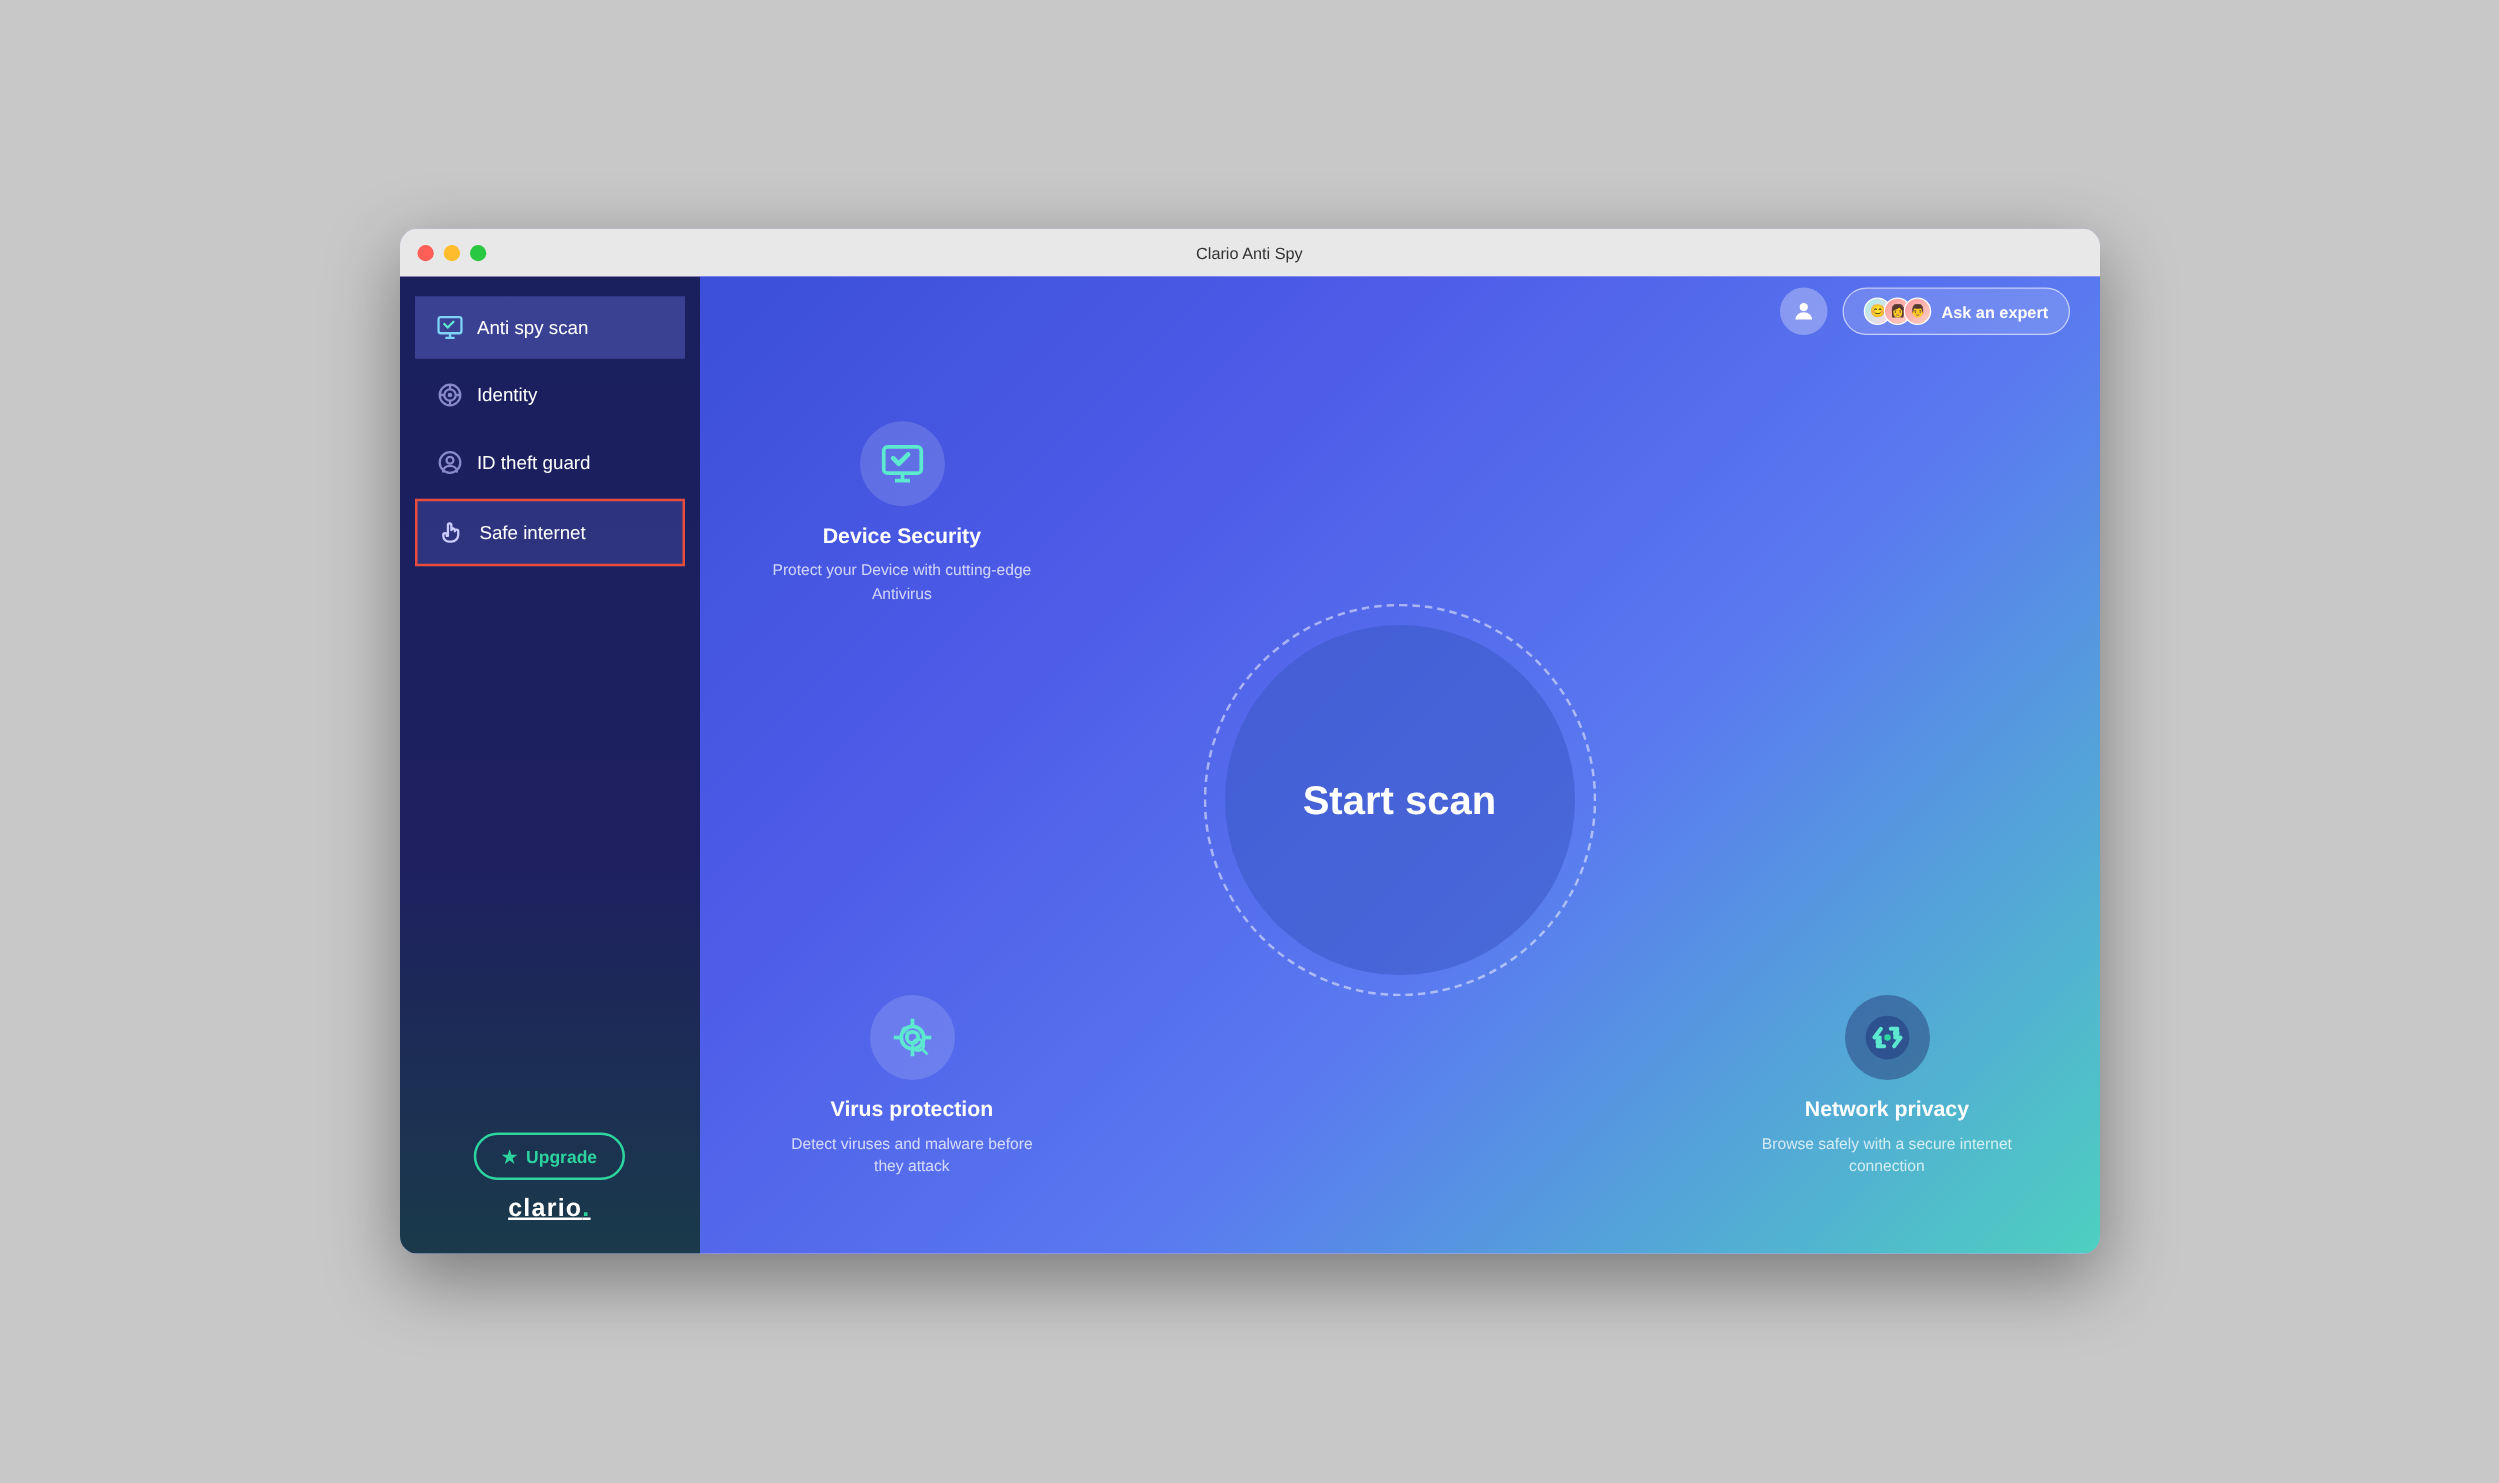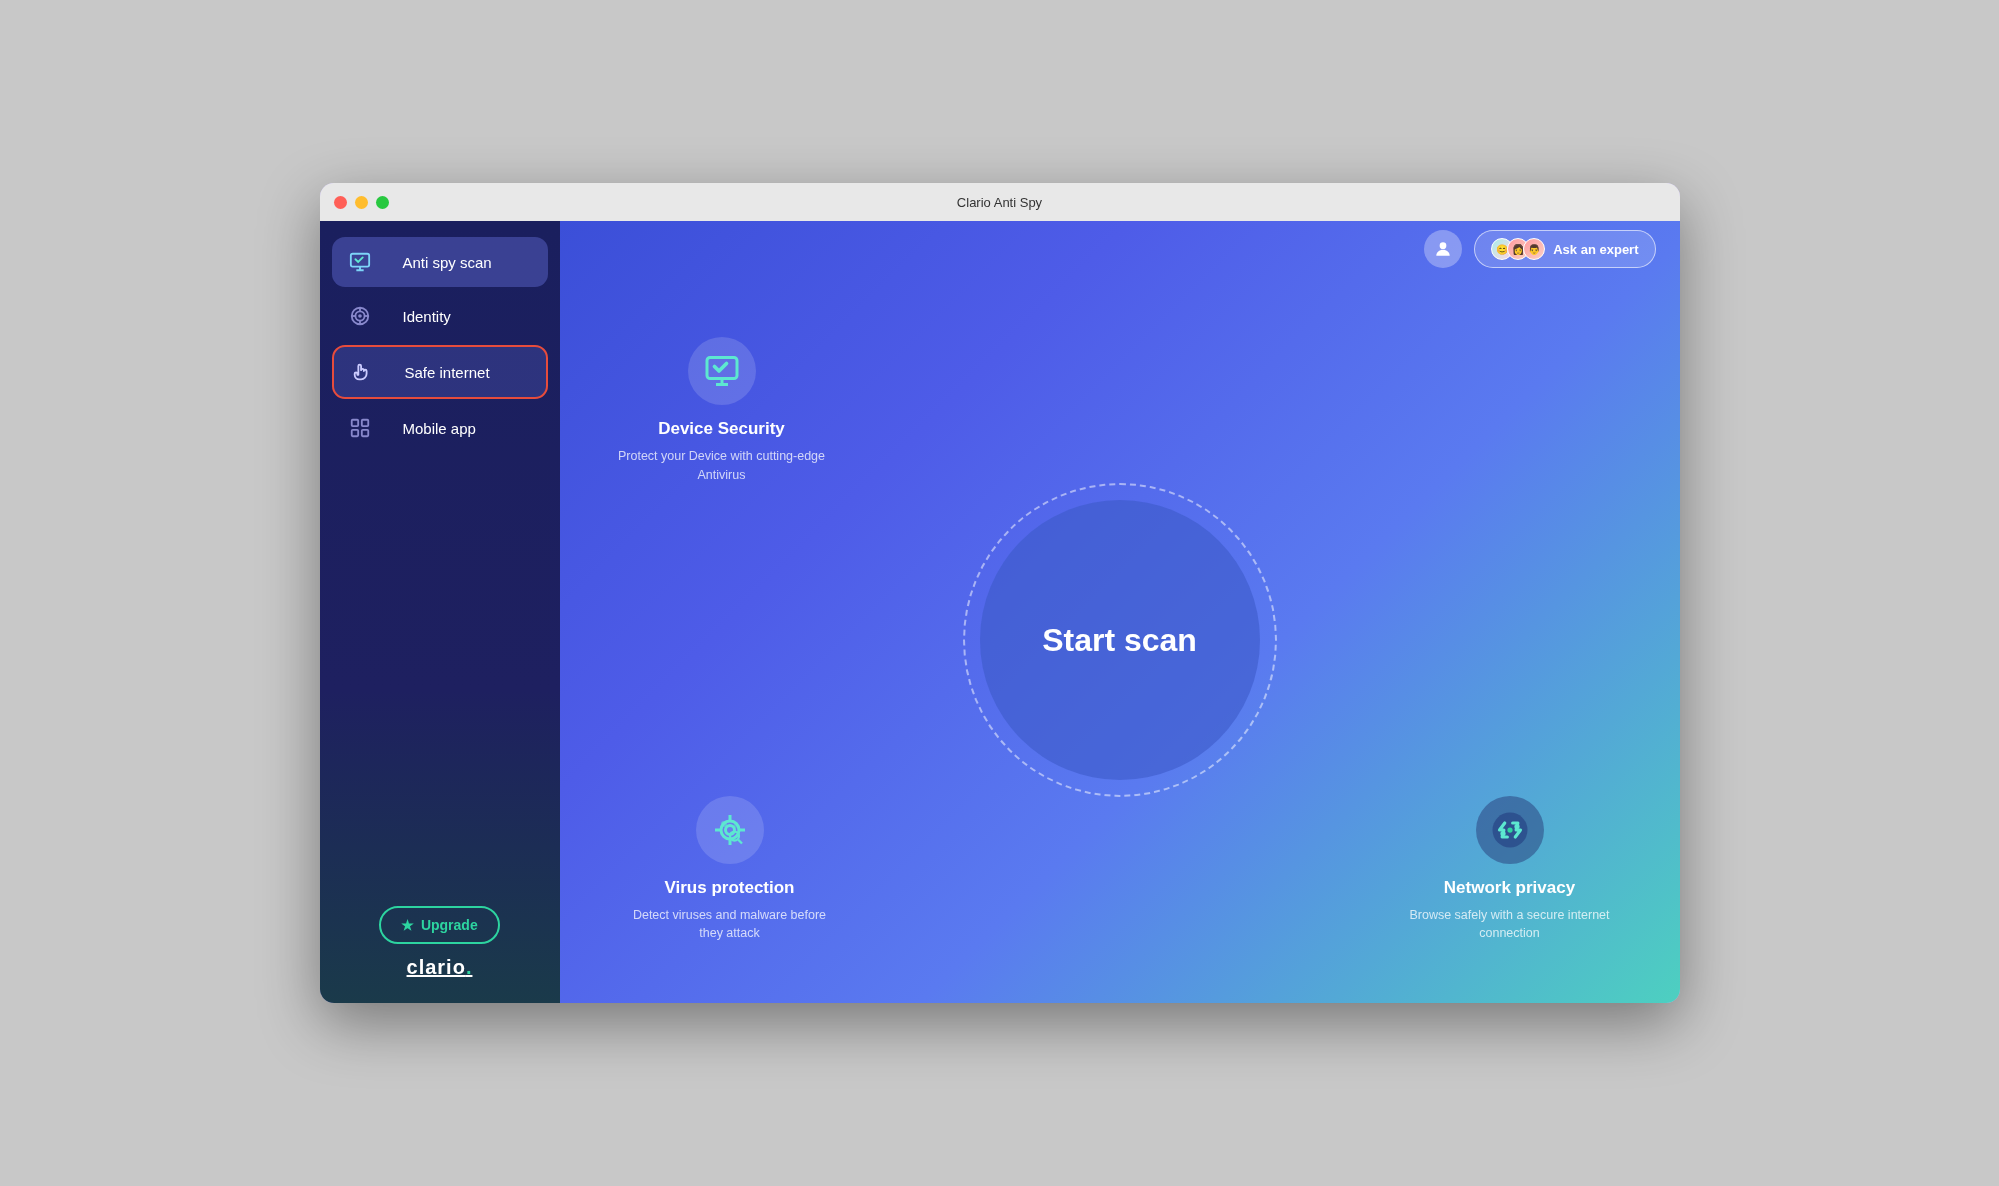--- a/index.html
+++ b/index.html
@@ -77,23 +77,23 @@
     }
 
     .nav-list {
       list-style: none;
       flex: 1;
     }
 
     .nav-item {
       display: flex;
       align-items: center;
-      gap: 29px;
+      gap: 8px;
       padding: 11px 14px;
-      border-radius: 13px;
+      border-radius: 0;
       cursor: pointer;
       margin-bottom: 4px;
       color: #ccd0ff;
       font-size: 15px;
       font-weight: 500;
       transition: background 0.15s;
     }
 
     .nav-item.active {
       background: rgba(90, 100, 200, 0.5);
@@ -395,42 +395,41 @@
               <circle cx="12" cy="12" r="2" fill="#8888cc"></circle>
               <line x1="12" y1="3" x2="12" y2="7" stroke="#8888cc" stroke-width="2"></line>
               <line x1="12" y1="17" x2="12" y2="21" stroke="#8888cc" stroke-width="2"></line>
               <line x1="3" y1="12" x2="7" y2="12" stroke="#8888cc" stroke-width="2"></line>
               <line x1="17" y1="12" x2="21" y2="12" stroke="#8888cc" stroke-width="2"></line>
             </svg>
           </div>
           <span class="nav-item-label">Identity</span>
         </li>
 
+        <li class="nav-item">
+          <div class="nav-icon">
+            <svg width="22" height="22" viewBox="0 0 24 24" fill="none">
+              <circle cx="12" cy="12" r="9" stroke="#8888cc" stroke-width="2"></circle>
+              <circle cx="12" cy="10" r="3" stroke="#8888cc" stroke-width="2"></circle>
+              <path d="M6 20c0-3 2.7-5 6-5s6 2 6 5" stroke="#8888cc" stroke-width="2" stroke-linecap="round"></path>
+            </svg>
+          </div>
+          <span class="nav-item-label">ID theft guard</span>
+        </li>
 
         <li class="nav-item selected-outline">
           <div class="nav-icon">
             <svg width="22" height="22" viewBox="0 0 24 24" fill="none">
               <path d="M8 15V5.5a1.5 1.5 0 013 0V10a1.5 1.5 0 013 0v1a1.5 1.5 0 013 0v3c0 3.314-2.686 6-6 6H9a5 5 0 01-5-5v-1a1.5 1.5 0 013 0v1" stroke="#ccccff" stroke-width="2" stroke-linecap="round" stroke-linejoin="round"></path>
             </svg>
           </div>
           <span class="nav-item-label">Safe internet</span>
         </li>
 
 
-        <li class="nav-item">
-          <div class="nav-icon">
-            <svg width="22" height="22" viewBox="0 0 24 24" fill="none">
-              <rect x="3" y="3" width="7" height="7" rx="1" stroke="#8888cc" stroke-width="2"></rect>
-              <rect x="14" y="3" width="7" height="7" rx="1" stroke="#8888cc" stroke-width="2"></rect>
-              <rect x="3" y="14" width="7" height="7" rx="1" stroke="#8888cc" stroke-width="2"></rect>
-              <rect x="14" y="14" width="7" height="7" rx="1" stroke="#8888cc" stroke-width="2"></rect>
-            </svg>
-          </div>
-          <span class="nav-item-label">Mobile app</span>
-        </li>
 
       </ul>
 
       <button class="upgrade-btn">
         <span>★</span>
         <span>Upgrade</span>
       </button>
 
       <div class="clario-logo">
         <span>clario</span><span class="clario-dot">.</span>

